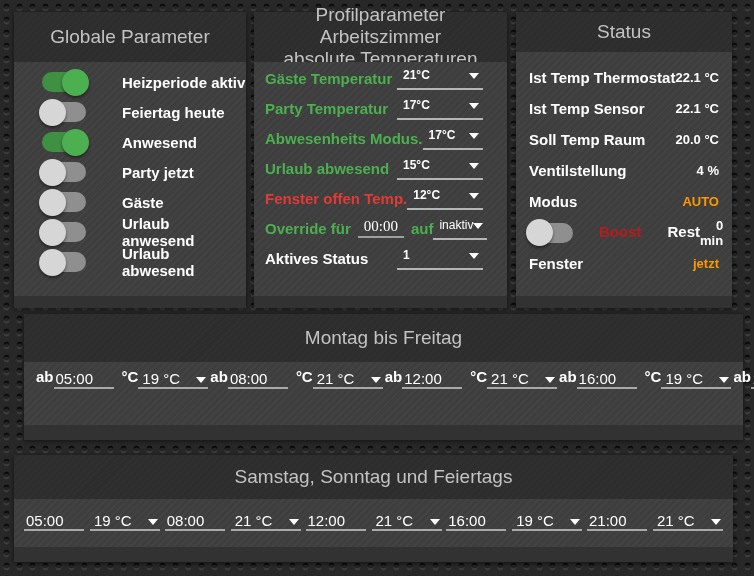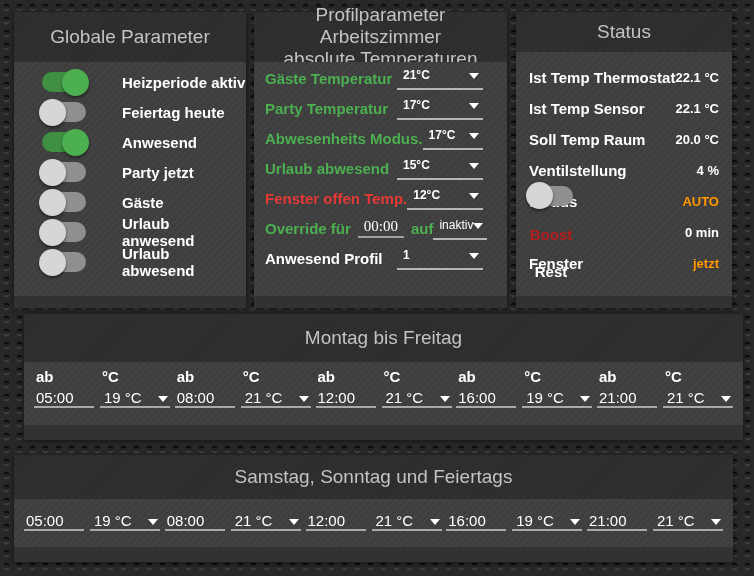--- a/index.html
+++ b/index.html
@@ -63,27 +63,27 @@
   .dd .val.light{font-weight:normal;}
   .caret{width:0;height:0;border-left:5px solid transparent;border-right:5px solid transparent;border-top:6px solid #fff;margin-bottom:4px;flex:none;}
   .ovgroup{display:flex;align-items:center;gap:7px;}
   .time-input{font-size:15px;color:#fff;border-bottom:2px solid #9f9f9f;padding:0 3px 1px 3px;min-width:40px;text-align:center;font-family:Liberation Serif, serif;}
 
   
   #p-status .panel-body{padding-top:10px;}
   .srow{display:flex;align-items:center;justify-content:space-between;height:31px;padding:0 13px;}
   .srow .sval{font-size:13px;font-weight:bold;color:#fff;text-align:right;}
   .sval.orange{color:var(--orange);}
-  .boost-left{display:flex;align-items:center;gap:20px;flex-direction:column;}
+  .boost-left{display:flex;gap:26px;}
   .boost-word{font-size:15px;font-weight:bold;color:var(--boost-red);}
 
   
   .sched{display:flex;justify-content:space-between;padding:0 10px 0 10px;}
   .group{display:flex;gap:6px;}
-  .scol{display:flex;flex-direction:column;}
+  .scol{display:flex;flex-direction:row;align-items:flex-end;}
   .scol-h{font-size:15px;font-weight:bold;color:#fff;height:21px;padding-left:2px;}
   .fld{border-bottom:2px solid #a9a9a9;font-size:15px;color:#fff;}
   .fld.time{width:58px;padding-left:2px;}
   .fld.temp{width:64px;display:flex;justify-content:space-between;align-items:flex-end;padding-left:4px;padding-right:2px;}
   #p-weekday .panel-body{padding-top:6px;}
   #p-weekend .panel-body{padding-top:13px;}
 </style>
 </head>
 <body>
 
@@ -184,21 +184,21 @@
         <span class="lbl green">Override für</span>
         <span class="time-input">00:00</span>
         <span class="lbl green">auf</span>
       </div>
       <div class="dd">
         <span class="val light">inaktiv</span>
         <span class="caret"></span>
       </div>
     </div>
     <div class="prow">
-      <span class="lbl">Anwesend Profil</span>
+      <span class="lbl">Aktives Status</span>
       <div class="dd">
         <span class="val">1</span>
         <span class="caret"></span>
       </div>
     </div>
   </div>
   <div class="panel-footer"></div>
 </div>
 
 <div class="panel" id="p-status">

